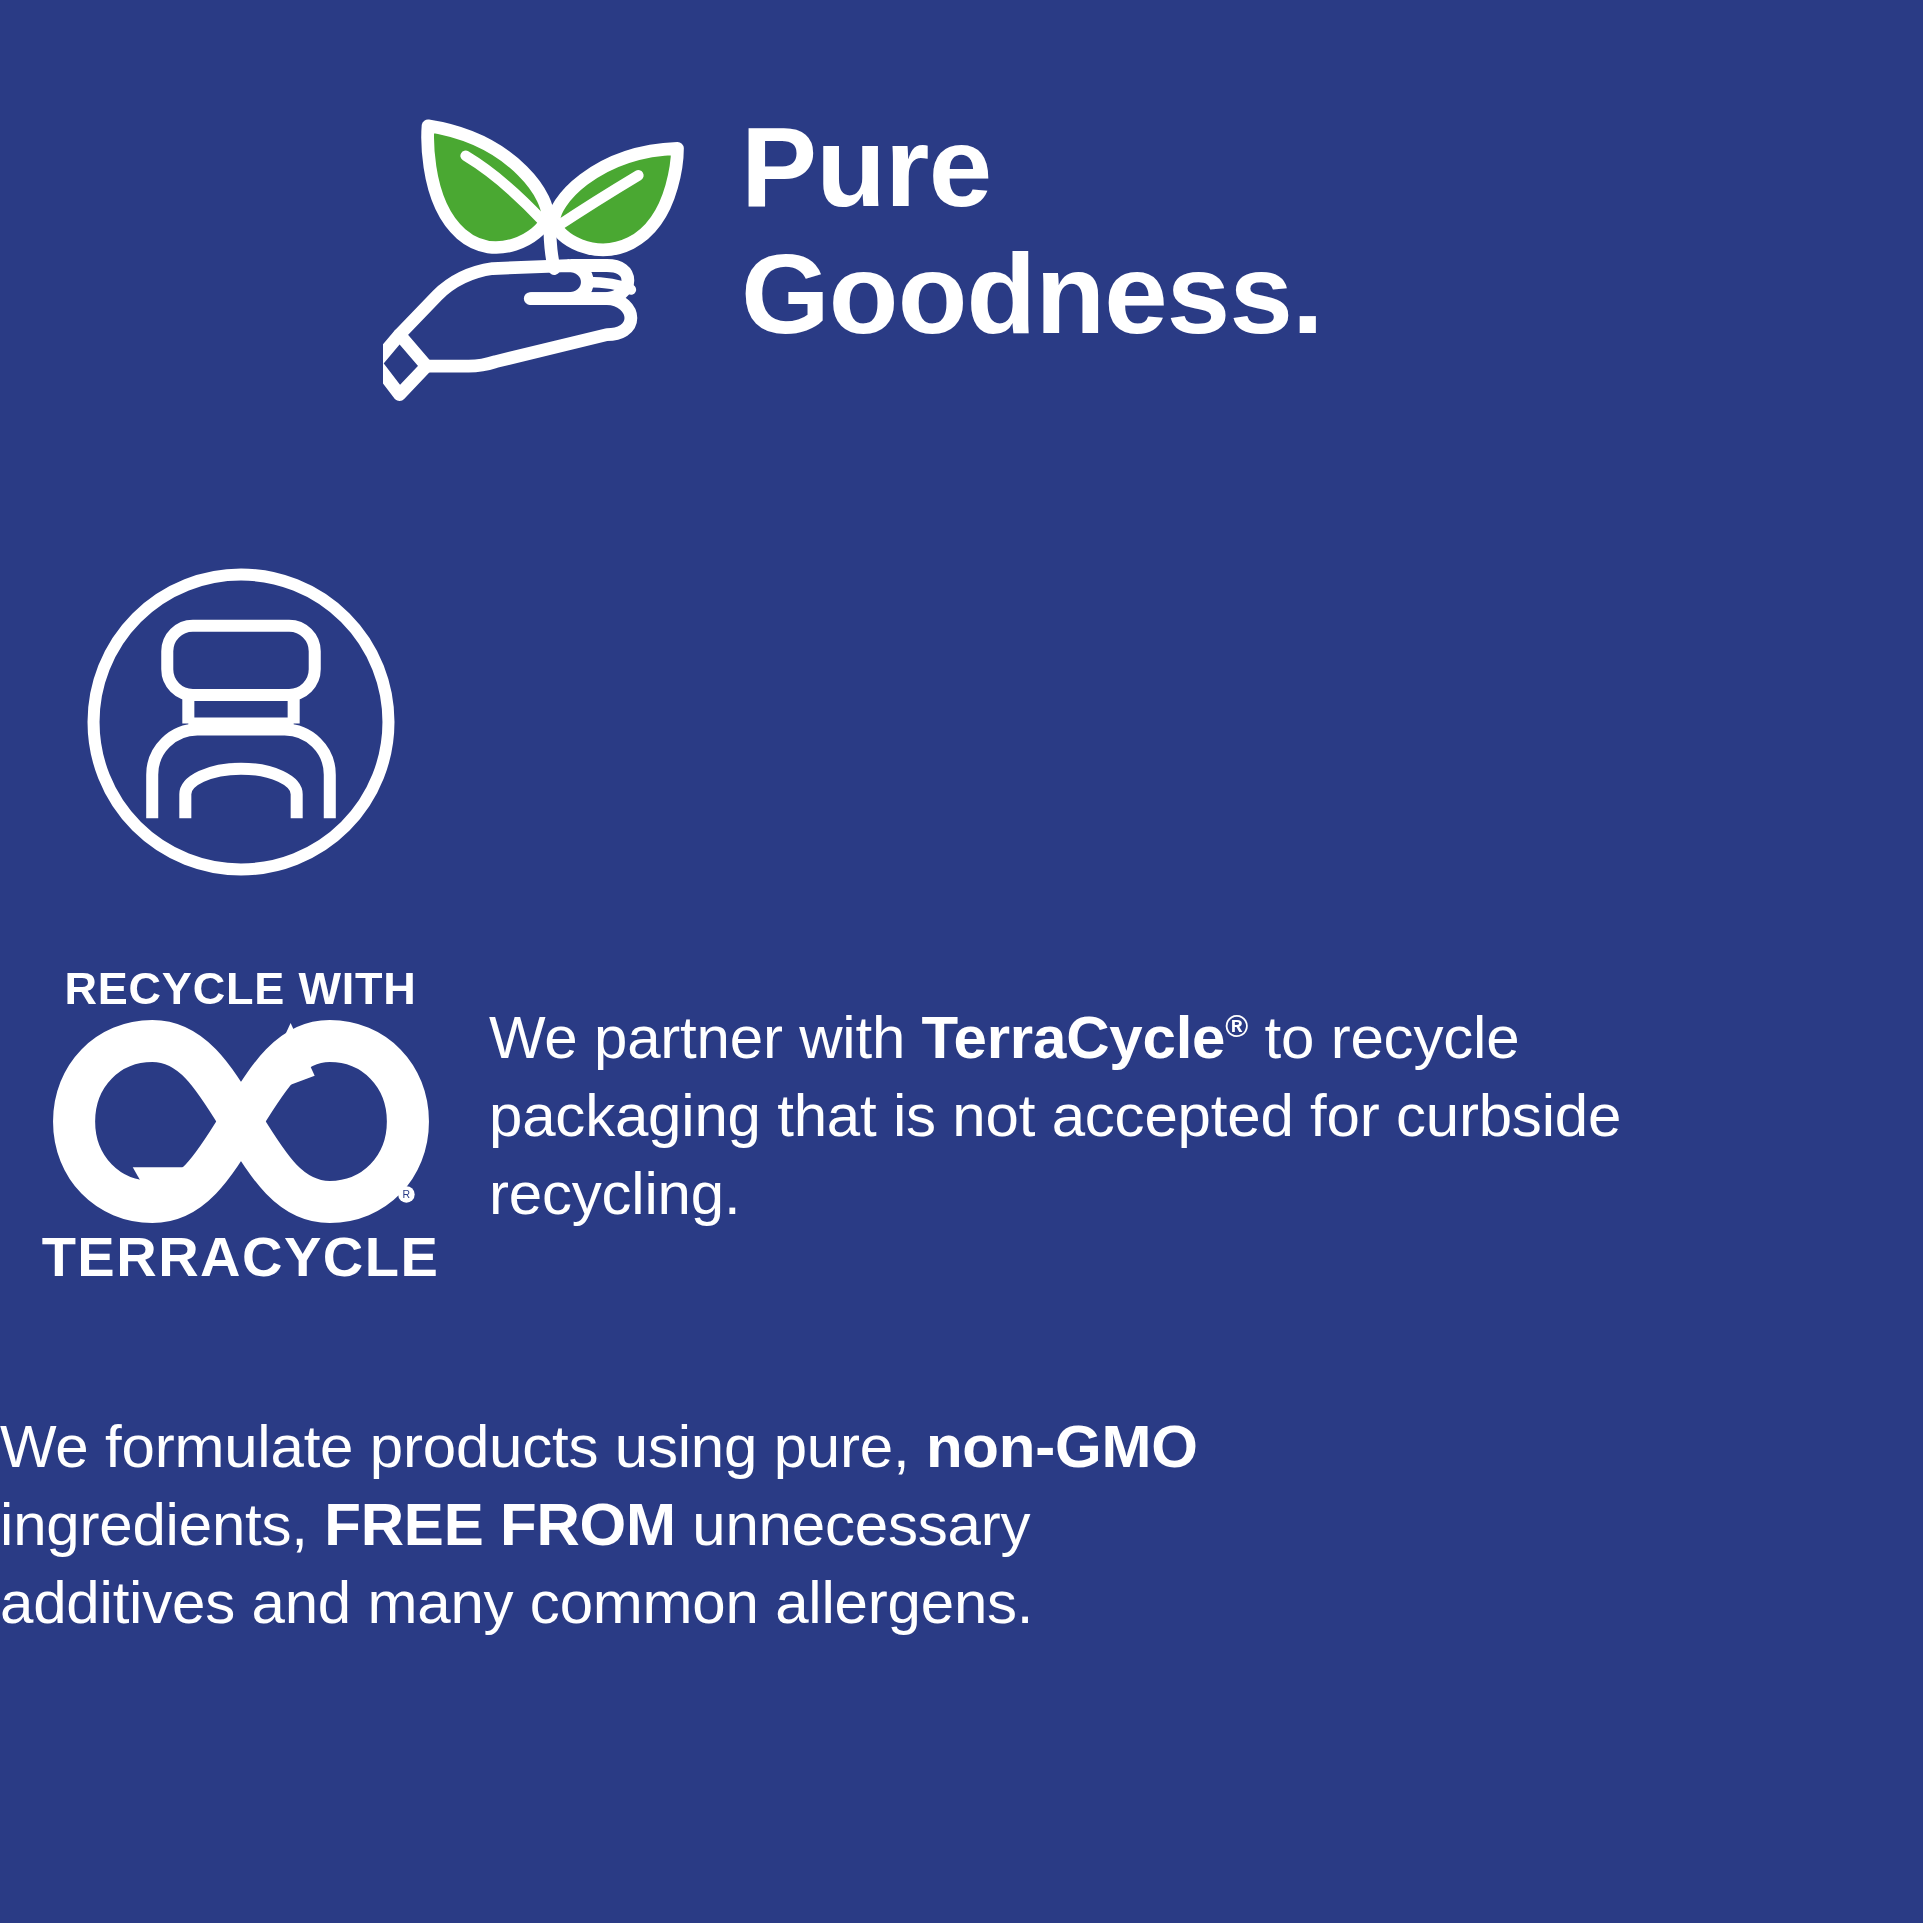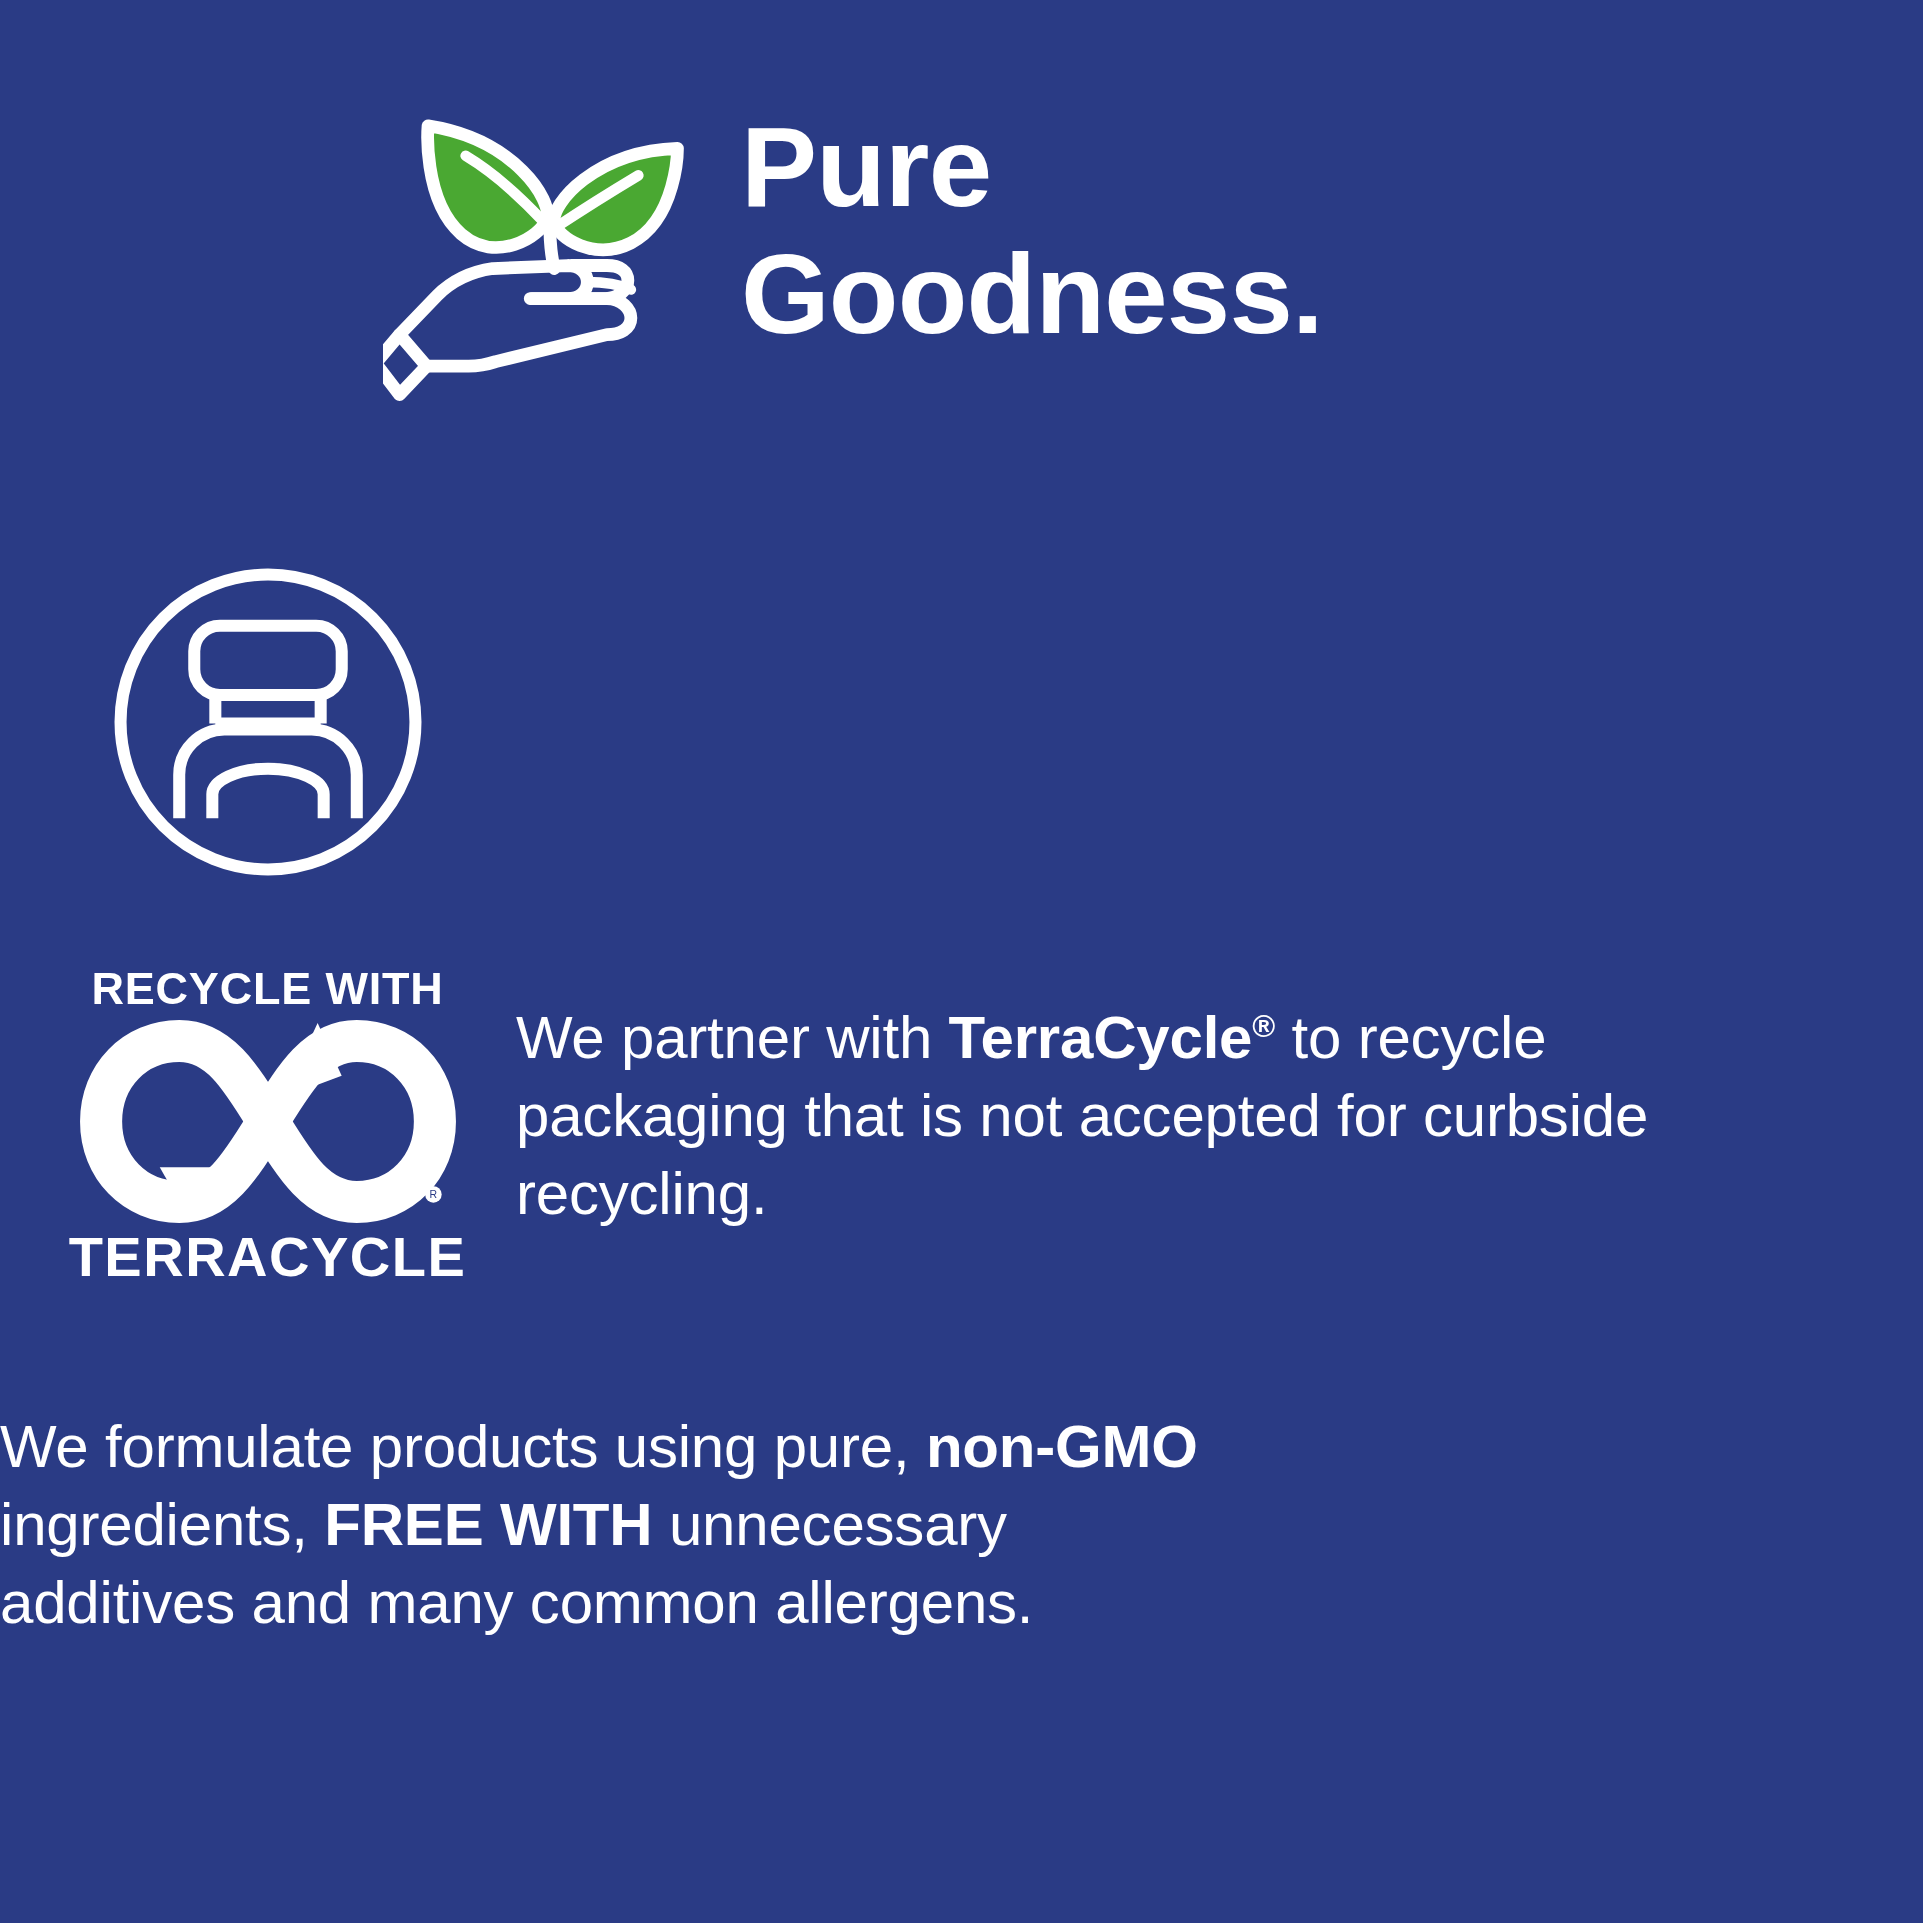--- a/index.html
+++ b/index.html
@@ -51,21 +51,20 @@
   .row {
     position: relative;
     display: flex;
     align-items: flex-start;
   }
   .row-icon {
     flex: 0 0 481px;
     display: flex;
     justify-content: center;
     align-items: center;
-    margin-left: 27px;
   }
   .row-text {
     color: #ffffff;
     font-size: 60px;
     line-height: 1.30;
     font-weight: 400;
     letter-spacing: -0.2px;
     padding-top: 13.5px;
     max-width: 1217px;
   }
@@ -202,17 +201,17 @@
           <text x="470" y="237" font-size="14" font-family="Liberation Sans, sans-serif" fill="#2a3b85" text-anchor="middle">R</text>
         </svg>
 
         <div class="tc-bottom">TERRACYCLE</div>
       </div>
     </div>
     <div class="row-text">We partner with <b>TerraCycle</b><b><span class="sup-reg">®</span></b> to recycle packaging that is not accepted for curbside recycling.</div>
   </div>
 
   <div class="row row-3">
-    <div class="row-text">We formulate products using pure, <b>non-GMO</b> ingredients, <b>FREE WITH</b> unnecessary additives and many common allergens.</div>
+    <div class="row-text">We formulate products using pure, <b>non-GMO</b> ingredients, <b>FREE FROM</b> unnecessary additives and many common allergens.</div>
   </div>
 
 </div>
 
 
 </body></html>

